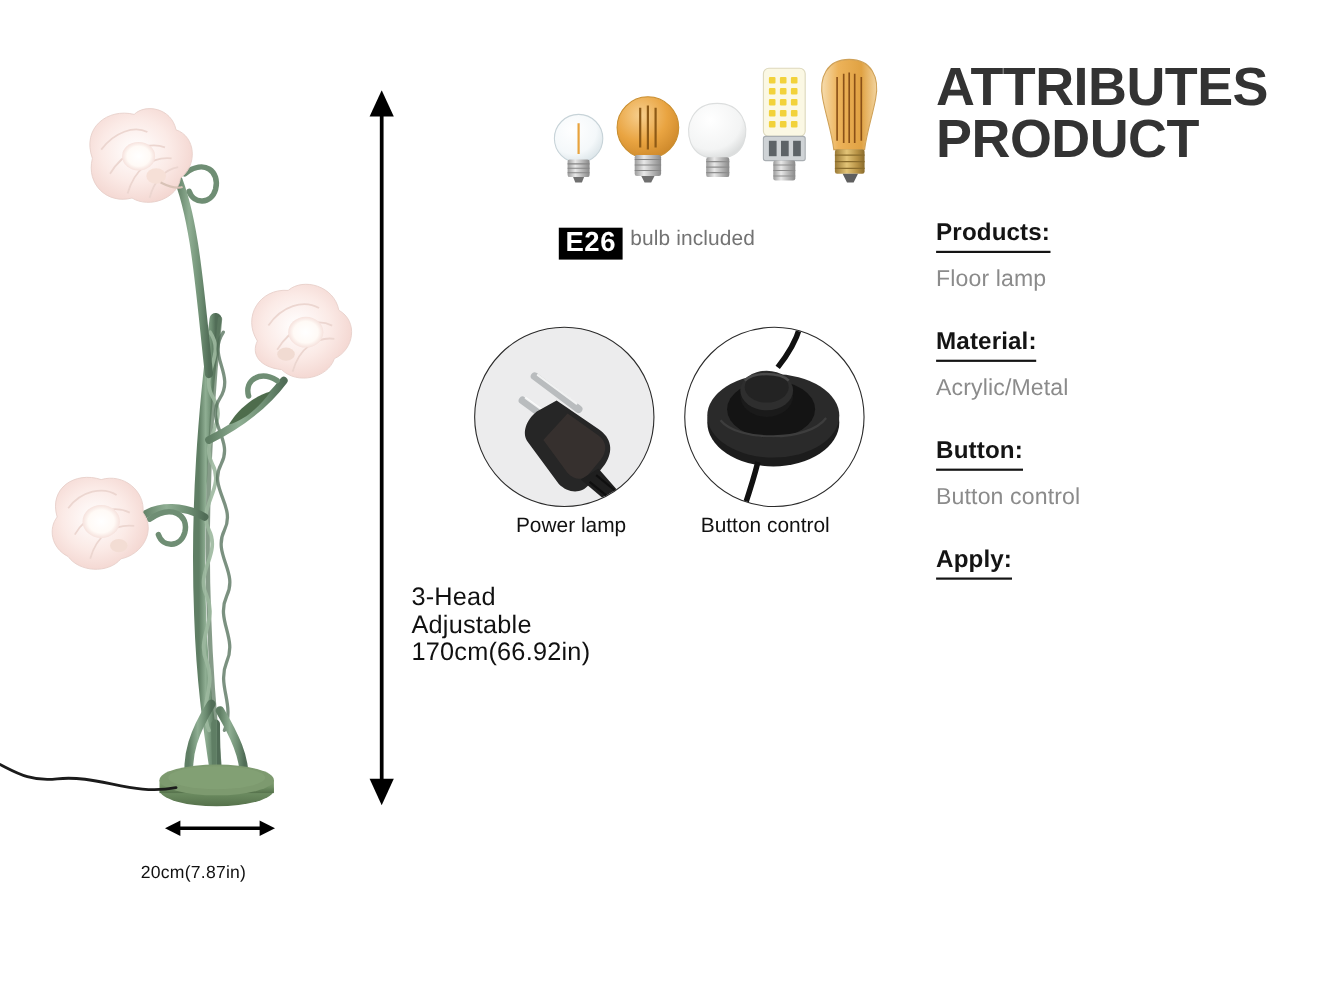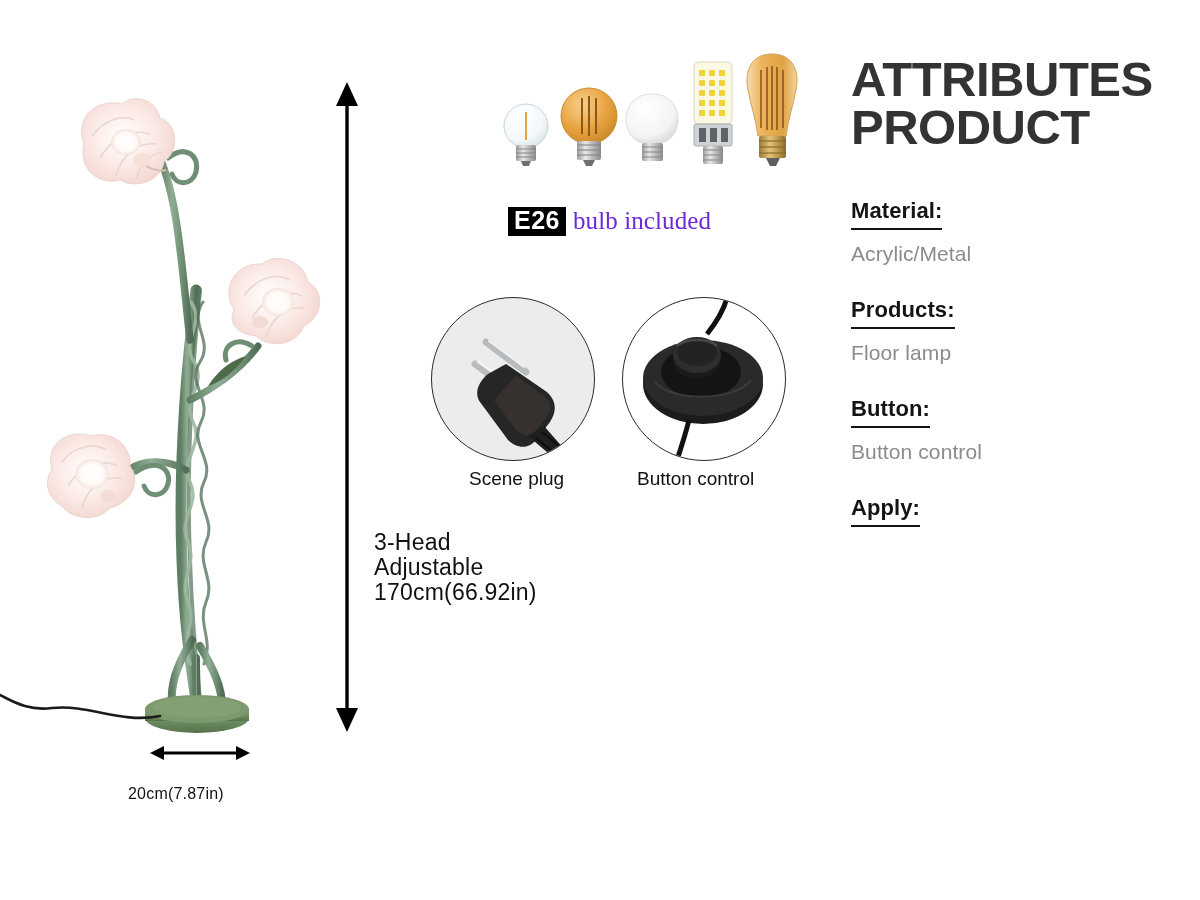--- a/index.html
+++ b/index.html
@@ -24,21 +24,21 @@
   }
   #height-note{left:374px;top:530px;}
   #width-note{left:128px;top:781px;font-size:16px;}
 
   
   #bulb-caption{left:508px;top:183px;display:flex;gap:7px;margin-top:24px;}
   #bulb-caption .badge{
     background:#000;color:#fff;font-weight:bold;font-size:25px;
     padding:1px 6px 3px 6px;line-height:1;letter-spacing:.5px;
   }
-  #bulb-caption .rest{font-size:25px;color:#6d28d9;letter-spacing:.1px;font-family:Liberation Serif, serif;}
+  #bulb-caption .rest{font-size:19px;color:#737373;letter-spacing:.1px;}
 
   
   .inset-circle{
     width:162px;height:162px;border-radius:50%;
     border:1.6px solid #2a2a2a;overflow:hidden;
   }
   #plug-circle{left:431px;top:297px;background:#ececed;}
   #button-circle{left:622px;top:297px;background:#ffffff;}
   .inset-caption{font-size:19px;color:#111;}
   #plug-caption{left:469px;top:468px;}
@@ -371,39 +371,39 @@
         <ellipse cx="74" cy="54" rx="20" ry="14" fill="#232323"></ellipse>
 
         <path d="M54 48 C 62 40, 86 40, 94 48" fill="none" stroke="#4a4a4a" stroke-width="2.4"></path>
         <path d="M32 84 C 48 104, 112 104, 128 82" fill="none" stroke="#3d3d3d" stroke-width="2"></path>
 
         <path d="M66 122 C 62 138, 58 150, 54 162" fill="none" stroke="#111" stroke-width="5"></path>
       </g>
     </svg>
   </div>
 
-  <div class="abs inset-caption" id="plug-caption">Scene plug</div>
+  <div class="abs inset-caption" id="plug-caption">Power lamp</div>
   <div class="abs inset-caption" id="button-caption">Button control</div>
 
   <div class="abs" id="attributes">
     <div id="product-title">
       <div>ATTRIBUTES</div>
       <div>PRODUCT</div>
     </div>
 
     <div id="attr-list">
 
       <div class="attr-row">
+        <div class="attr-label">Products:</div>
+        <div class="attr-value">Floor lamp</div>
+      </div>
+
+      <div class="attr-row">
         <div class="attr-label">Material:</div>
         <div class="attr-value">Acrylic/Metal</div>
-      </div>
-
-      <div class="attr-row">
-        <div class="attr-label">Products:</div>
-        <div class="attr-value">Floor lamp</div>
       </div>
 
       <div class="attr-row">
         <div class="attr-label">Button:</div>
         <div class="attr-value">Button control</div>
       </div>
 
 
       <div class="attr-row">
         <div class="attr-label">Apply:</div>

